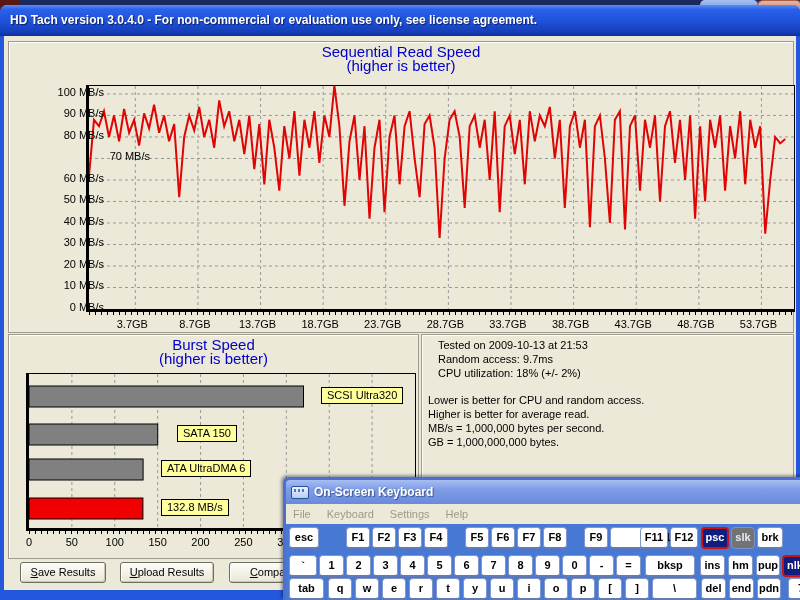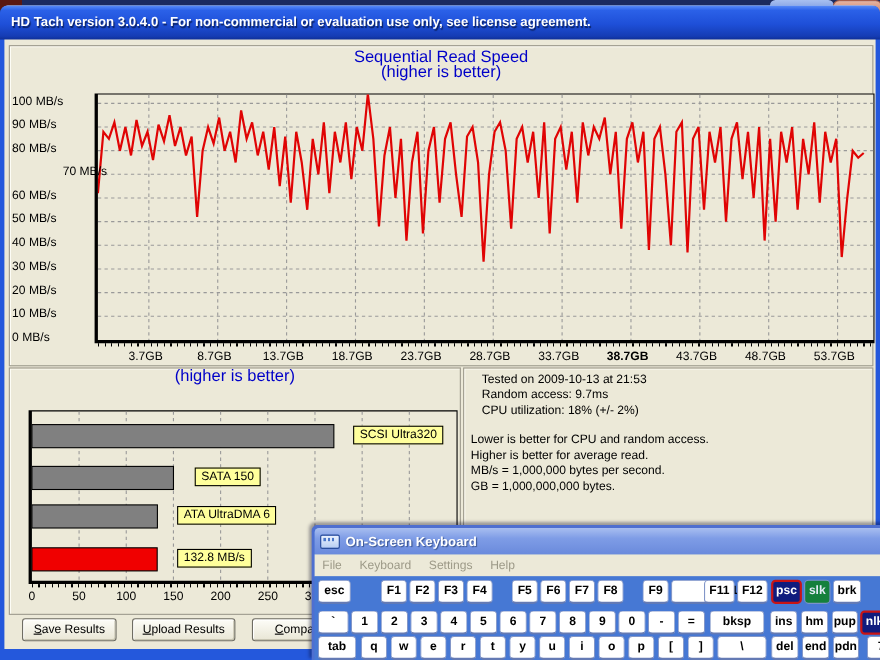--- a/index.html
+++ b/index.html
@@ -27,21 +27,21 @@
   #seq-panel{left:8px;top:41px;width:786px;height:292px;}
   #burst-panel{left:8px;top:334px;width:411px;height:225px;}
   #info-panel{left:421px;top:334px;width:373px;height:225px;padding:3px 6px;}
 
   .chart-title{width:100%;text-align:center;color:#0000C8;font-size:15px;line-height:14px;}
   .plot{box-sizing:content-box;border:1px solid #000;border-left:3px solid #000;border-bottom:3px solid #000;background:#ECE9D8;}
   #seq-plot{left:77px;top:43px;width:705px;height:223px;}
   #burst-plot{left:17px;top:38px;width:386px;height:154px;}
   .ticks{background:repeating-linear-gradient(90deg,#000 0 1px,transparent 1px 6px);height:3px;}
   .axis-label{position:absolute;font-size:11px;color:#000;}
-  .ylab{width:72px;text-align:left;}
+  .ylab{width:72px;text-align:right;margin-left:21px;}
   .xlab{width:56px;text-align:center;}
 
   .bar-tag{position:absolute;background:#FFFF9C;border:1px solid #000;font-size:11px;
            padding:0 5px;height:15px;line-height:15px;color:#000;white-space:nowrap;}
 
   
   #info-panel .disk{color:#D00000;font-weight:bold;font-size:12px;line-height:15px;}
   #info-panel .detail{font-size:11px;line-height:14px;padding-left:10px;color:#000;}
   #info-panel .note{font-size:11px;line-height:14px;color:#000;}
   #info-panel .spacer{height:13px;}
@@ -70,21 +70,21 @@
        background:repeating-linear-gradient(90deg,#4A76C8 0 2px,transparent 2px 4px);}
   #osk-menubar{left:0;top:24px;width:100%;height:20px;background:#ECE9D8;display:flex;align-items:center;
        gap:16px;padding-left:7px;box-sizing:border-box;}
   .menu-item{font-size:11px;color:#9D9A88;}
   #osk-keys{left:0;top:44px;width:100%;height:79px;background:#4678D4;}
   .kb-row{position:absolute;left:2px;height:22px;white-space:nowrap;}
   .key{position:absolute;top:0;height:22px;box-sizing:border-box;background:#fff;
        border:1px solid #8296C8;border-bottom:2px solid #647AB4;border-radius:4px;
        color:#000;font-weight:bold;font-size:11px;text-align:center;line-height:19px;}
   .key.active{background:#101C7E;color:#fff;border:2px solid #C81414;line-height:17px;}
-  .key.pressed{background:#15803d;color:#E4EBF8;border:1px solid #7C92C8;}
+  .key.pressed{background:#737373;color:#E4EBF8;border:1px solid #7C92C8;}
 </style>
 </head>
 <body>
 
 <div class="abs" id="frag-maroon"></div>
 <div class="abs" id="frag-blue"></div>
 <div class="abs" id="frag-salmon"></div>
 
 <div class="abs" id="hdtach"></div>
 <div class="abs" id="titlebar">HD Tach version 3.0.4.0  - For non-commercial or evaluation use only, see license agreement.</div>
@@ -133,28 +133,29 @@
       <div class="axis-label ylab" style="left: 2px; top: 43.9566px;">100 MB/s</div>
     </div>
   <div id="seq-xlabels">
       <div class="axis-label xlab" style="left: 95.3321px; top: 276px;">3.7GB</div>
       <div class="axis-label xlab" style="left: 157.943px; top: 276px;">8.7GB</div>
       <div class="axis-label xlab" style="left: 220.554px; top: 276px;">13.7GB</div>
       <div class="axis-label xlab" style="left: 283.165px; top: 276px;">18.7GB</div>
       <div class="axis-label xlab" style="left: 345.776px; top: 276px;">23.7GB</div>
       <div class="axis-label xlab" style="left: 408.387px; top: 276px;">28.7GB</div>
       <div class="axis-label xlab" style="left: 470.998px; top: 276px;">33.7GB</div>
-      <div class="axis-label xlab" style="left: 533.609px; top: 276px; font-weight: bold;">38.7GB</div>
+      <div class="axis-label xlab" style="left: 533.609px; top: 276px;">38.7GB</div>
       <div class="axis-label xlab" style="left: 596.22px; top: 276px;">43.7GB</div>
       <div class="axis-label xlab" style="left: 658.831px; top: 276px;">48.7GB</div>
       <div class="axis-label xlab" style="left: 721.442px; top: 276px;">53.7GB</div>
     </div>
 </div>
 
 <div class="abs panel" id="burst-panel">
+  <div class="chart-title" style="margin-top:3px;">Burst Speed</div>
   <div class="chart-title">(higher is better)</div>
   <div class="abs plot" id="burst-plot">
     <svg id="burst-svg" width="386" height="154">
         <line x1="42.888888888888886" y1="0" x2="42.888888888888886" y2="154" stroke="#999" stroke-dasharray="3,3"></line>
         <line x1="85.77777777777777" y1="0" x2="85.77777777777777" y2="154" stroke="#999" stroke-dasharray="3,3"></line>
         <line x1="128.66666666666666" y1="0" x2="128.66666666666666" y2="154" stroke="#999" stroke-dasharray="3,3"></line>
         <line x1="171.55555555555554" y1="0" x2="171.55555555555554" y2="154" stroke="#999" stroke-dasharray="3,3"></line>
         <line x1="214.44444444444443" y1="0" x2="214.44444444444443" y2="154" stroke="#999" stroke-dasharray="3,3"></line>
         <line x1="257.3333333333333" y1="0" x2="257.3333333333333" y2="154" stroke="#999" stroke-dasharray="3,3"></line>
         <line x1="300.22222222222223" y1="0" x2="300.22222222222223" y2="154" stroke="#999" stroke-dasharray="3,3"></line>

